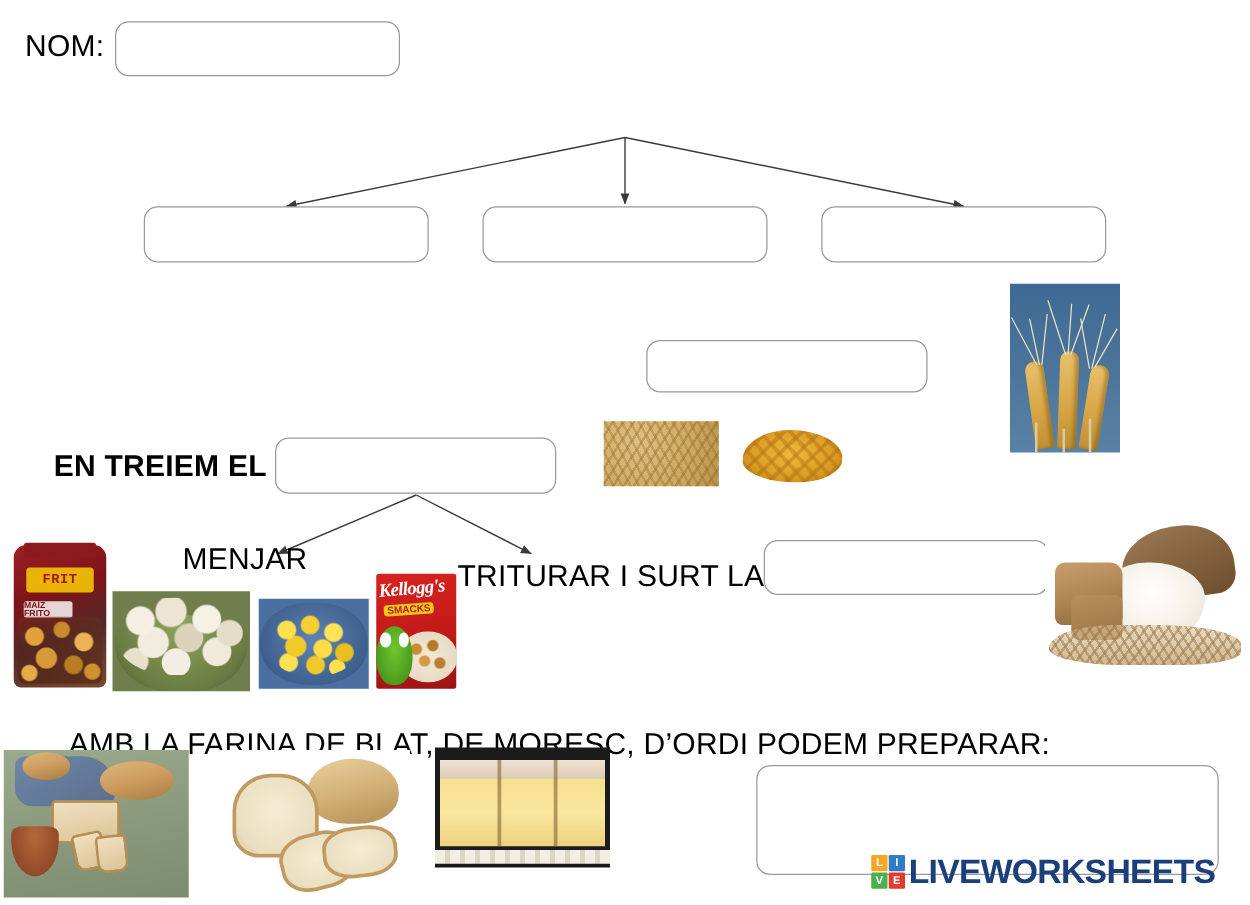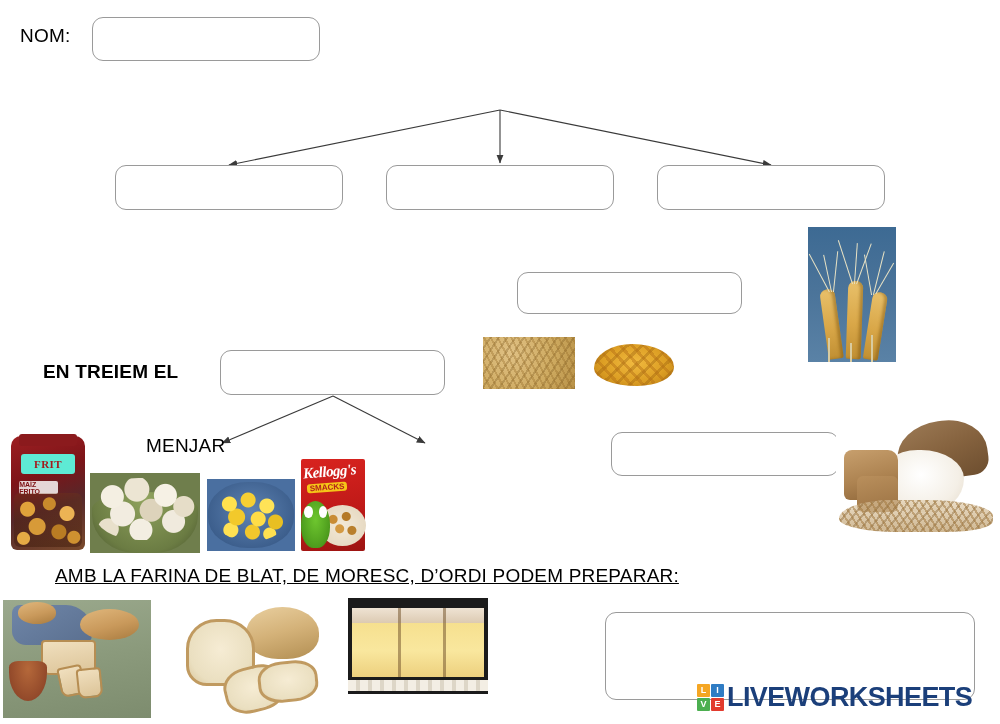--- a/index.html
+++ b/index.html
@@ -11,21 +11,21 @@
     position: relative;
     width: 1000px;
     height: 724px;
     background: #ffffff;
     font-family: "Liberation Sans", sans-serif;
     overflow: hidden;
   }
   .txt {
     position: absolute;
     color: #000000;
-    font-size: 19px;
+    font-size: 24px;
     letter-spacing: 0.2px;
     white-space: nowrap;
     line-height: 1;
   }
   .title {
     font-size: 23px;
   }
   .answer-box {
     position: absolute;
     background: #ffffff;
@@ -103,24 +103,24 @@
     position: absolute;
     left: 14%; top: 0%;
     width: 72%; height: 10%;
     background: #8b1a1d;
     border-radius: 3px;
   }
   .fb-logo {
     position: absolute;
     left: 16%; top: 17%;
     width: 68%; height: 17%;
-    background: #5eead4;
+    background: #eab308;
     border-radius: 3px;
     color: #a4181c;
-    font-family: Liberation Serif, serif;
+    font-family: Liberation Mono, monospace;
     font-weight: bold;
     font-size: 11px;
     display: flex;
     align-items: center;
     justify-content: center;
     letter-spacing: 0.4px;
   }
   .fb-sub {
     position: absolute;
     left: 14%; top: 40%;
@@ -459,20 +459,21 @@
 
   <div class="txt" style="left:43px; top:362px;font-weight:bold;">EN TREIEM EL</div>
   <input class="answer-box" type="text" style="left: 220px; top: 350px; width: 225px; height: 45px; padding: 0px 10px; font-family: &quot;Liberation Sans&quot;, sans-serif; font-size: 17px; outline: none;" placeholder="">
 
   <div class="photo ph-wheatgrain" style="left:483px; top:337px; width:92px; height:52px;"></div>
   <div class="photo ph-corngrain" style="left:588px; top:333px; width:92px; height:60px;">
     <div class="corn-pile"></div>
   </div>
 
   <div class="txt" style="left:146px; top:436px;">MENJAR</div>
+  <div class="txt" style="left:366px; top:450px;">TRITURAR I SURT LA</div>
   <input class="answer-box" type="text" style="left: 611px; top: 432px; width: 228px; height: 44px; padding: 0px 10px; font-family: &quot;Liberation Sans&quot;, sans-serif; font-size: 17px; outline: none;" placeholder="">
 
   <div class="photo ph-breadflour" style="left:836px; top:414px; width:160px; height:120px;">
     <div class="bf-sack"></div>
     <div class="bf-flour"></div>
     <div class="bf-loaf"></div>
     <div class="bf-loaf2"></div>
     <div class="bf-grains"></div>
   </div>
 
@@ -492,21 +493,21 @@
     <div class="cb-corn"></div>
   </div>
   <div class="photo ph-kellogg" style="left:297px; top:458px; width:72px; height:94px;">
     <div class="kb-body"></div>
     <div class="kb-logo">Kellogg's</div>
     <div class="kb-sub">SMACKS</div>
     <div class="kb-bowl"></div>
     <div class="kb-frog"></div>
   </div>
 
-  <div class="txt" style="left:55px; top:566px;text-decoration:underline;">AMB LA FARINA DE BLAT, DE MORESC, D’ORDI PODEM PREPARAR:</div>
+  <div class="txt" style="left:55px; top:584px;">AMB LA FARINA DE BLAT, DE MORESC, D’ORDI PODEM PREPARAR:</div>
 
   <div class="photo ph-breadbasket" style="left:3px; top:600px; width:148px; height:118px;">
     <div class="bb-cloth"></div>
     <div class="bb-roll" style="left:52%; top:8%; width:40%; height:26%;"></div>
     <div class="bb-roll" style="left:10%; top:2%; width:26%; height:18%;"></div>
     <div class="bb-slice" style="left:26%; top:34%; width:34%; height:26%;"></div>
     <div class="bb-slice" style="left:38%; top:56%; width:14%; height:22%; transform:rotate(-12deg);"></div>
     <div class="bb-slice" style="left:50%; top:58%; width:14%; height:22%; transform:rotate(-6deg);"></div>
     <div class="bb-bowl"></div>
   </div>

